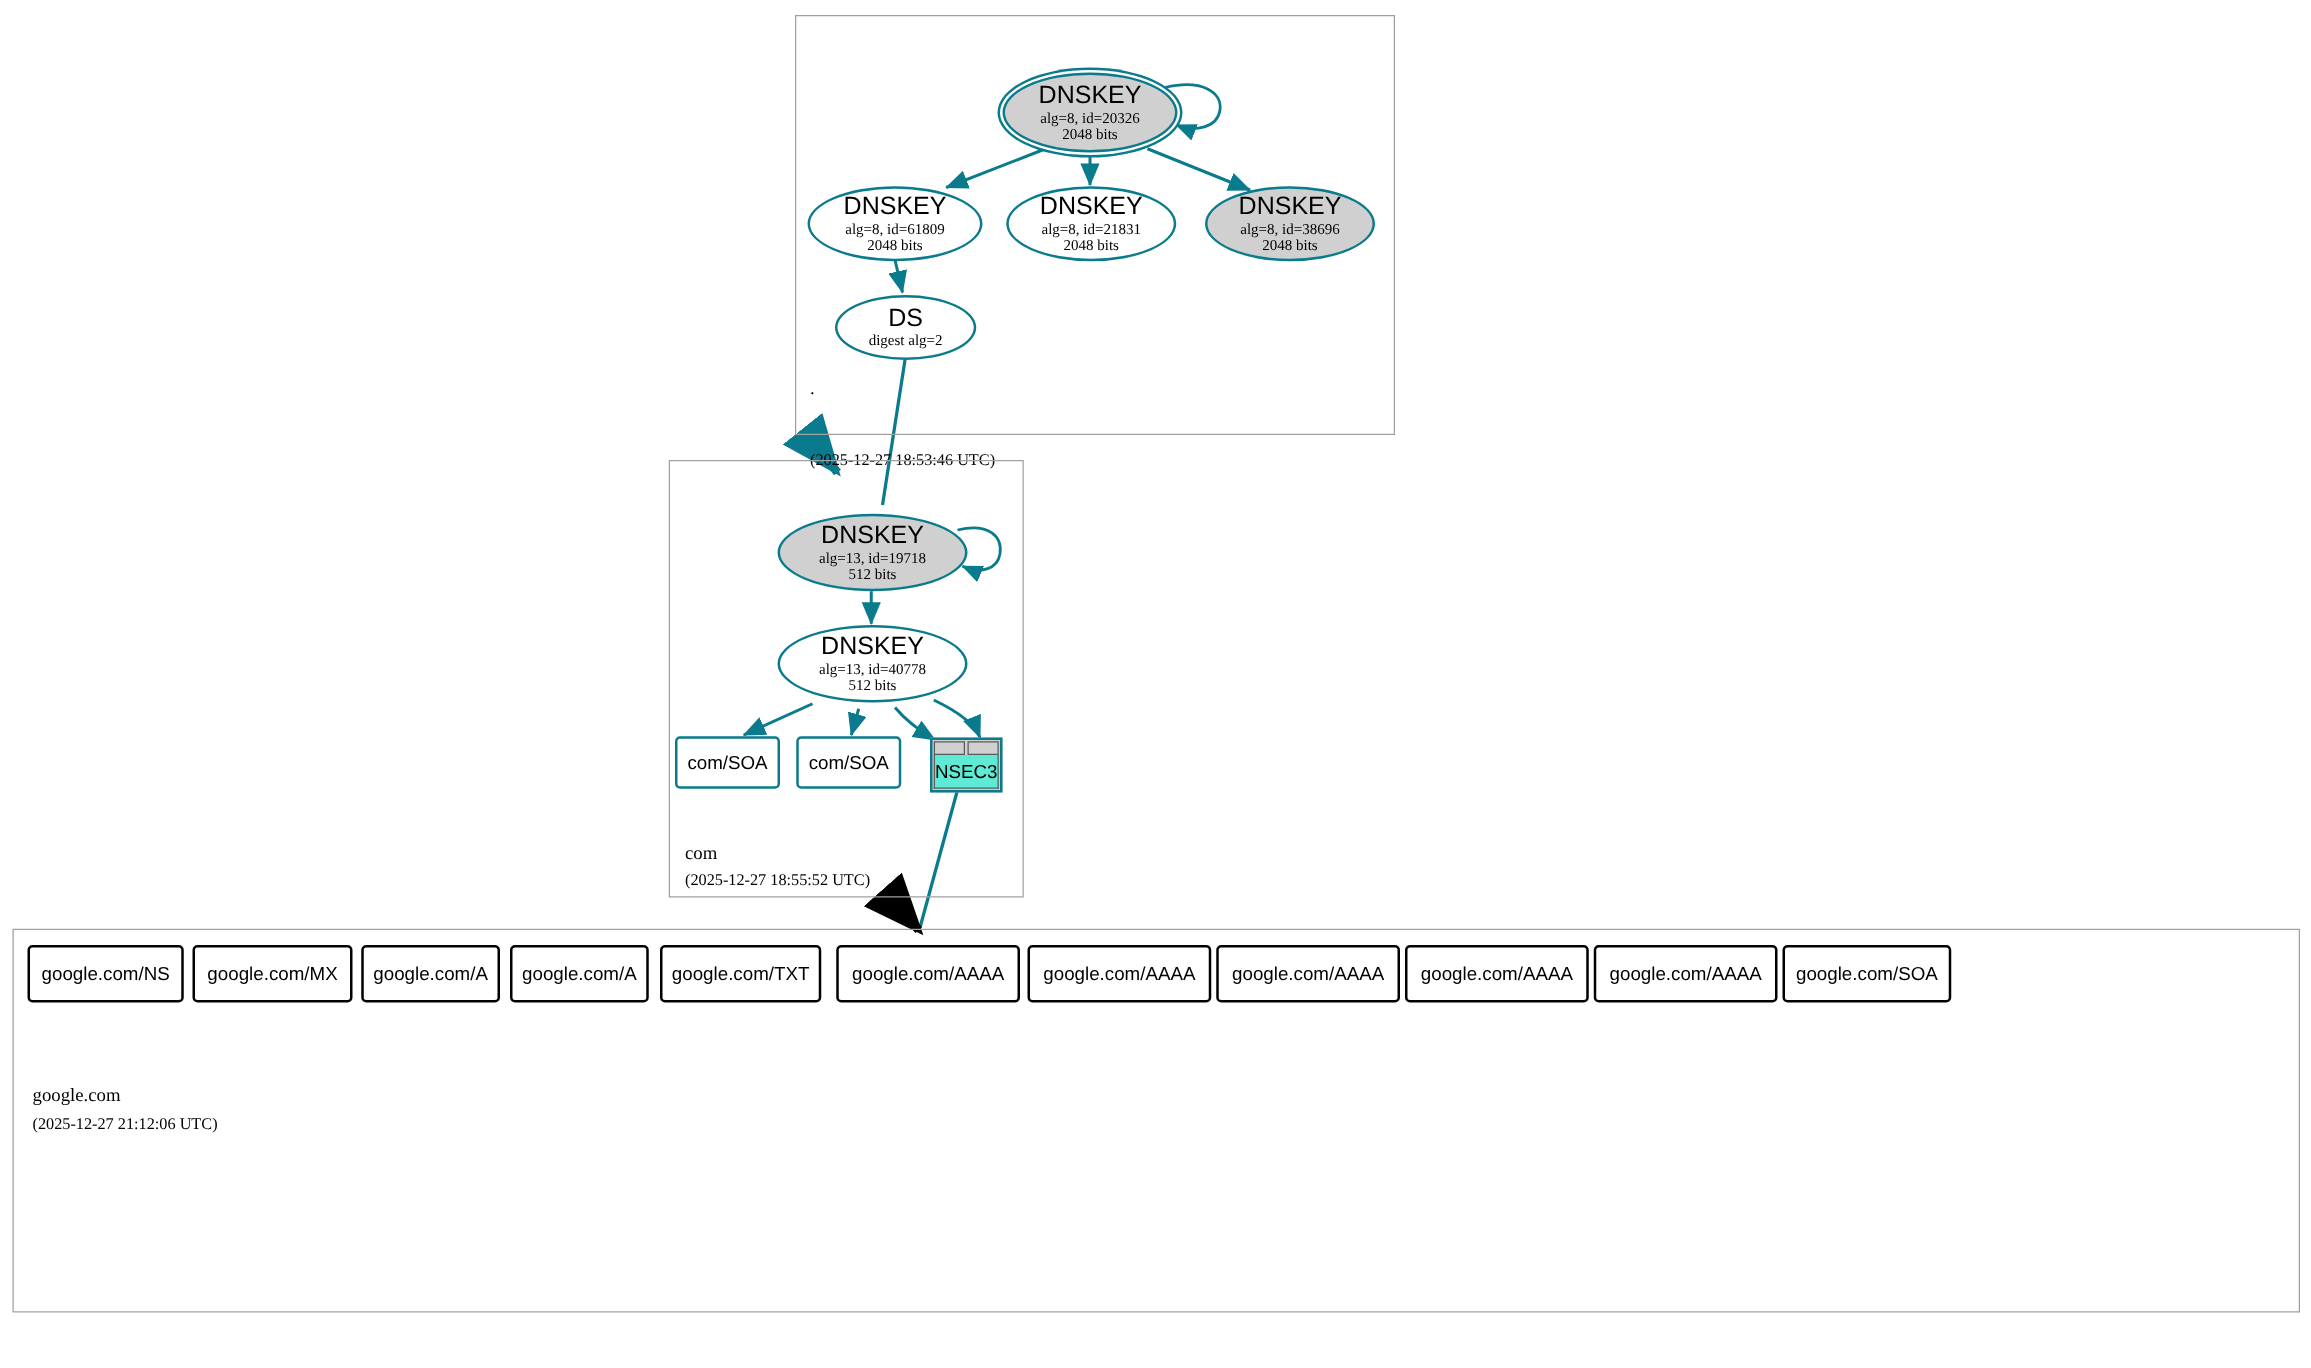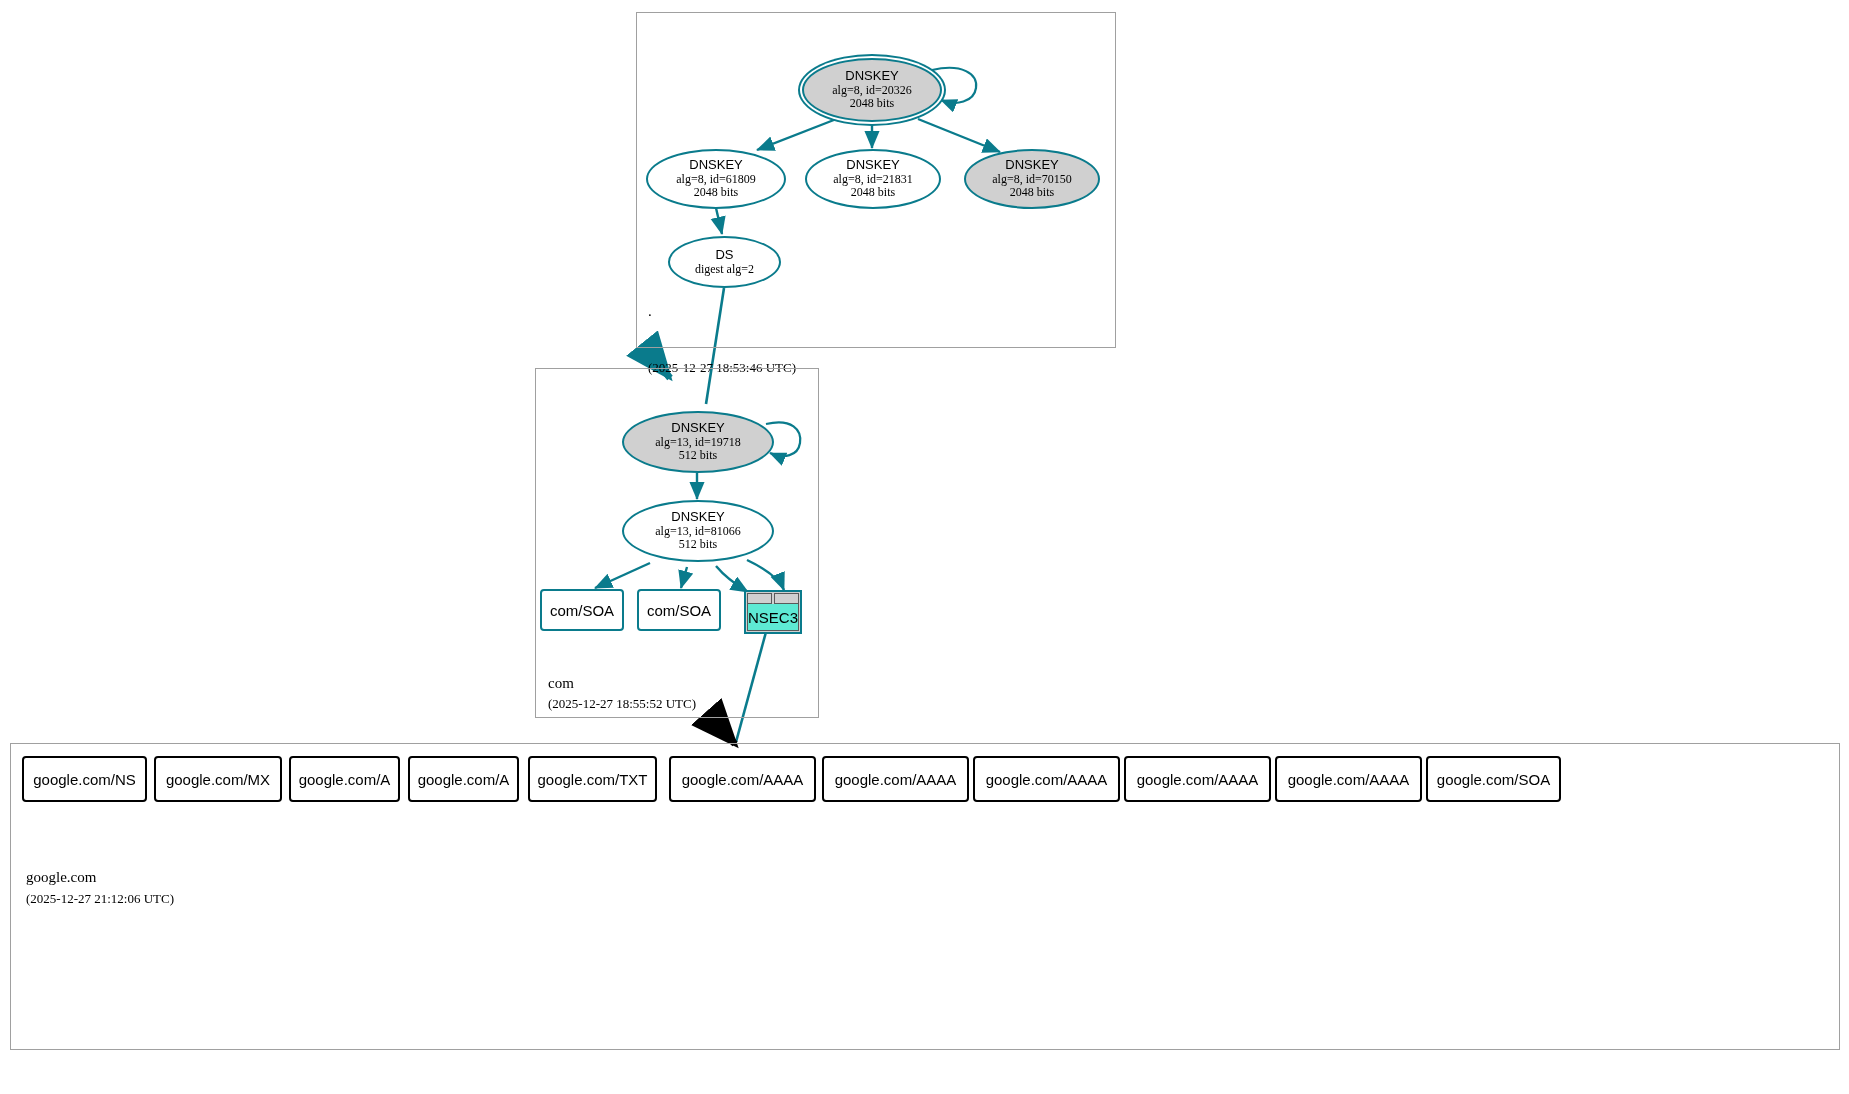--- a/index.html
+++ b/index.html
@@ -59,21 +59,21 @@
     justify-content: center;
     text-align: center;
     line-height: 1.12;
   }
   .ellipse.gray { background: #d0d0d0; }
   .ellipse.ksk {
     box-shadow: 0 0 0 2px #ffffff, 0 0 0 4px #0a7b8c;
   }
   .node-title {
     font-family: "Liberation Sans", sans-serif;
-    font-size: 13px;
+    font-size: 20px;
     color: #000000;
   }
   .node-sub {
     font-family: "Liberation Serif", serif;
     font-size: 12px;
     color: #000000;
   }
 
   
   .rrset {
@@ -193,42 +193,42 @@
   </div>
 
   <div class="ellipse" style="left:805px; top:149px; width:136px; height:60px;">
     <div class="node-title">DNSKEY</div>
     <div class="node-sub">alg=8, id=21831</div>
     <div class="node-sub">2048 bits</div>
   </div>
 
   <div class="ellipse gray" style="left:964px; top:149px; width:136px; height:60px;">
     <div class="node-title">DNSKEY</div>
-    <div class="node-sub">alg=8, id=70150</div>
+    <div class="node-sub">alg=8, id=38696</div>
     <div class="node-sub">2048 bits</div>
   </div>
 
   <div class="ellipse" style="left:668px; top:236px; width:113px; height:52px;">
     <div class="node-title">DS</div>
     <div class="node-sub">digest alg=2</div>
   </div>
 
   <div class="zone" style="left:535px; top:368px; width:284px; height:350px;"></div>
   <div class="zone-label zone-name" style="left:548px; top:675px;">com</div>
   <div class="zone-label zone-time" style="left:548px; top:696px;">(2025-12-27 18:55:52 UTC)</div>
 
   <div class="ellipse gray" style="left:622px; top:411px; width:152px; height:62px;">
     <div class="node-title">DNSKEY</div>
     <div class="node-sub">alg=13, id=19718</div>
     <div class="node-sub">512 bits</div>
   </div>
 
   <div class="ellipse" style="left:622px; top:500px; width:152px; height:62px;">
     <div class="node-title">DNSKEY</div>
-    <div class="node-sub">alg=13, id=81066</div>
+    <div class="node-sub">alg=13, id=40778</div>
     <div class="node-sub">512 bits</div>
   </div>
 
   <div class="rrset" style="left:540px; top:589px; width:84px; height:42px;">com/SOA</div>
 
   <div class="rrset" style="left:637px; top:589px; width:84px; height:42px;">com/SOA</div>
 
   <div class="nsec3" style="left:744px; top:590px; width:58px; height:44px;">
     <div class="nsec3-head">
       <div class="nsec3-cell"></div>

